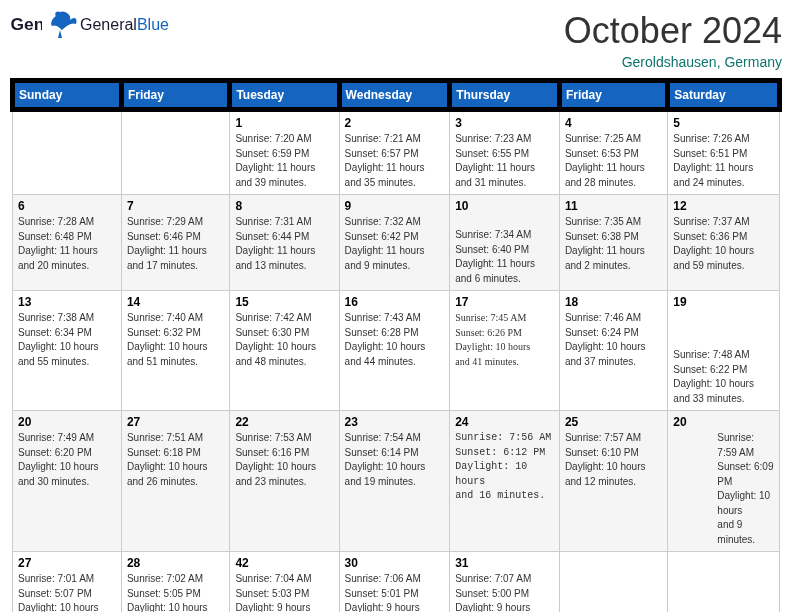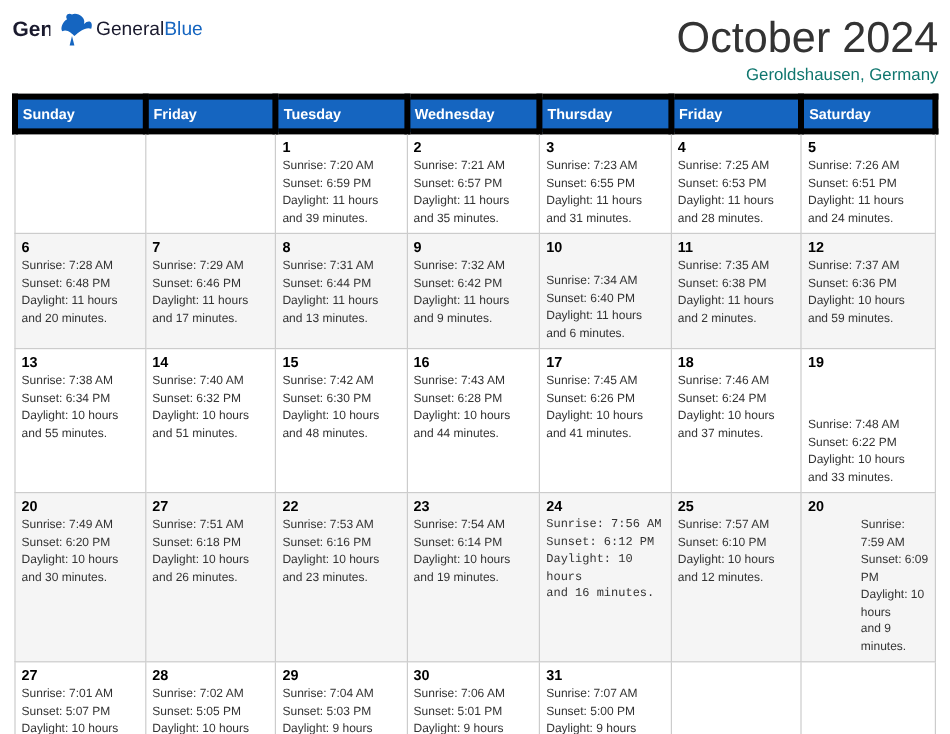--- a/index.html
+++ b/index.html
@@ -234,21 +234,21 @@
         </td>
         <td>
           <span class="day-num">16</span>
           <div class="day-info" style="white-space: pre-line;">Sunrise: 7:43 AM
 Sunset: 6:28 PM
 Daylight: 10 hours
 and 44 minutes.</div>
         </td>
         <td>
           <span class="day-num">17</span>
-          <div class="day-info" style="white-space: pre-line;">Sunrise: 7:45 AM
+          <div class="day-info" style="white-space: pre-line; font-family: Liberation Serif, serif;">Sunrise: 7:45 AM
 Sunset: 6:26 PM
 Daylight: 10 hours
 and 41 minutes.</div>
         </td>
         <td>
           <span class="day-num">18</span>
           <div class="day-info" style="white-space: pre-line;">Sunrise: 7:46 AM
 Sunset: 6:24 PM
 Daylight: 10 hours
 and 37 minutes.</div>
@@ -321,21 +321,21 @@
 and 5 minutes.</div>
         </td>
         <td>
           <span class="day-num">28</span>
           <div class="day-info" style="white-space: pre-line;">Sunrise: 7:02 AM
 Sunset: 5:05 PM
 Daylight: 10 hours
 and 2 minutes.</div>
         </td>
         <td>
-          <span class="day-num">29</span>
+          <span class="day-num">42</span>
           <div class="day-info" style="white-space: pre-line;">Sunrise: 7:04 AM
 Sunset: 5:03 PM
 Daylight: 9 hours
 and 59 minutes.</div>
         </td>
         <td>
           <span class="day-num">30</span>
           <div class="day-info" style="white-space: pre-line;">Sunrise: 7:06 AM
 Sunset: 5:01 PM
 Daylight: 9 hours

